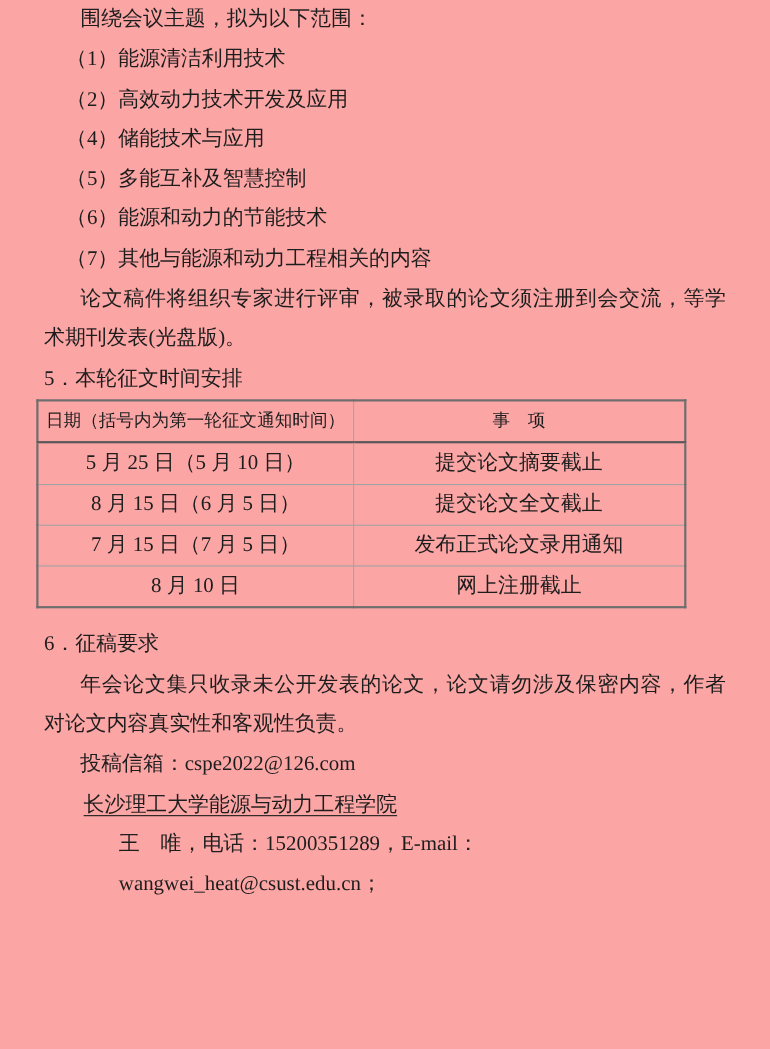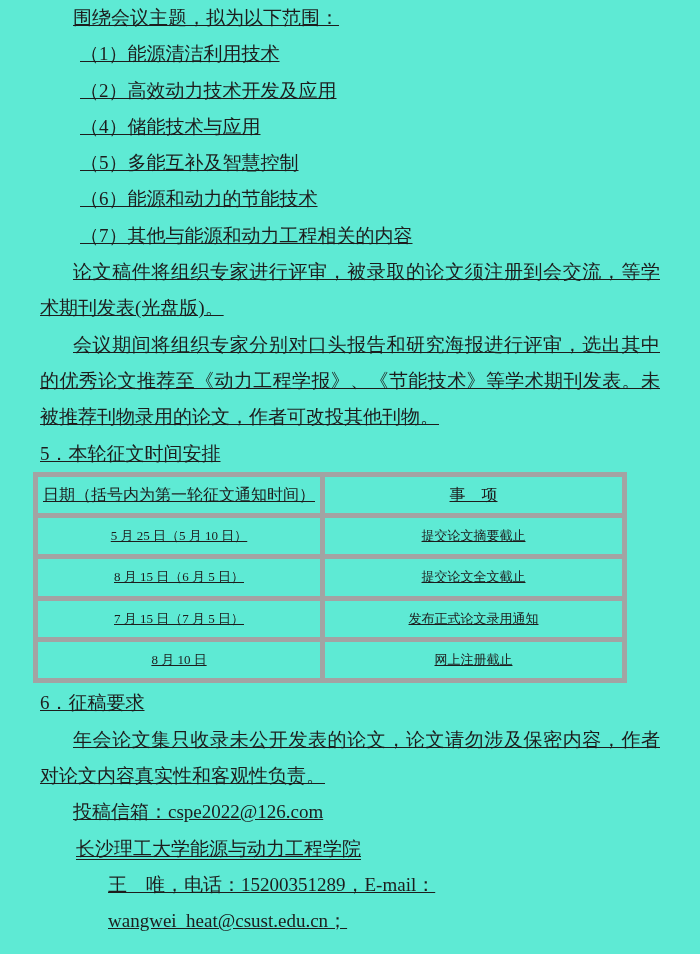--- a/index.html
+++ b/index.html
@@ -7,59 +7,58 @@
     padding: 0;
     background: #ffffff;
   }
   .page {
     position: relative;
     width: 700px;
     height: 954px;
     box-sizing: border-box;
     padding: 0 40px;
     overflow: hidden;
-    background: #5eead4;
+    background: #fca5a5;
     font-family: "Liberation Serif", "DejaVu Serif", serif;
     font-size: 19px;
     line-height: 36.3px;
     color: #1d1d1d;
-    text-decoration: underline;
   }
   p { margin: 0; }
   .para {
     text-indent: 33px;
     text-align: justify;
   }
   .clamp2 { height: 72.6px; overflow: hidden; }
   .clamp3 { height: 108.9px; overflow: hidden; }
-  .topic { margin-left: 40px; }
+  .topic { margin-left: 20px; }
   .heading { text-align: left; }
-  .heading-6 { margin-top: 2px; }
+  .heading-6 { margin-top: 15px; }
   table.schedule {
     border-collapse: collapse;
     table-layout: fixed;
     width: 591px;
     margin-left: -7px;
     border: 2px solid #6e6e6e;
     text-align: center;
   }
   .schedule th, .schedule td {
-    border: 5px solid #a3a3a3;
+    border: 1px solid #a3a3a3;
     height: 36px;
     padding: 0 4px;
     font-weight: normal;
     vertical-align: middle;
     overflow: hidden;
     white-space: nowrap;
   }
   .schedule thead th {
     font-size: 16px;
     border-bottom: 2px solid #585858;
   }
-  .schedule td { font-size: 13px; }
+  .schedule td { font-size: 19px; }
   .org-line {
     margin-left: 36px;
     text-decoration: underline;
     text-underline-offset: 4px;
   }
   .contact-line { margin-left: 68px; }
 </style>
 </head>
 <body>
 
@@ -71,21 +70,20 @@
     <p class="topic">（1）能源清洁利用技术</p>
     <p class="topic">（2）高效动力技术开发及应用</p>
     <p class="topic">（4）储能技术与应用</p>
     <p class="topic">（5）多能互补及智慧控制</p>
     <p class="topic">（6）能源和动力的节能技术</p>
     <p class="topic">（7）其他与能源和动力工程相关的内容</p>
   </div>
 
   <p class="para clamp2">论文稿件将组织专家进行评审，被录取的论文须注册到会交流，等学术期刊发表(光盘版)。</p>
 
-  <p class="para clamp3">会议期间将组织专家分别对口头报告和研究海报进行评审，选出其中的优秀论文推荐至《动力工程学报》、《节能技术》等学术期刊发表。未被推荐刊物录用的论文，作者可改投其他刊物。</p>
 
   <p class="heading">5．本轮征文时间安排</p>
 
   <table class="schedule">
     <colgroup>
       <col style="width:287px">
       <col style="width:302px">
     </colgroup>
     <thead>
       <tr>

